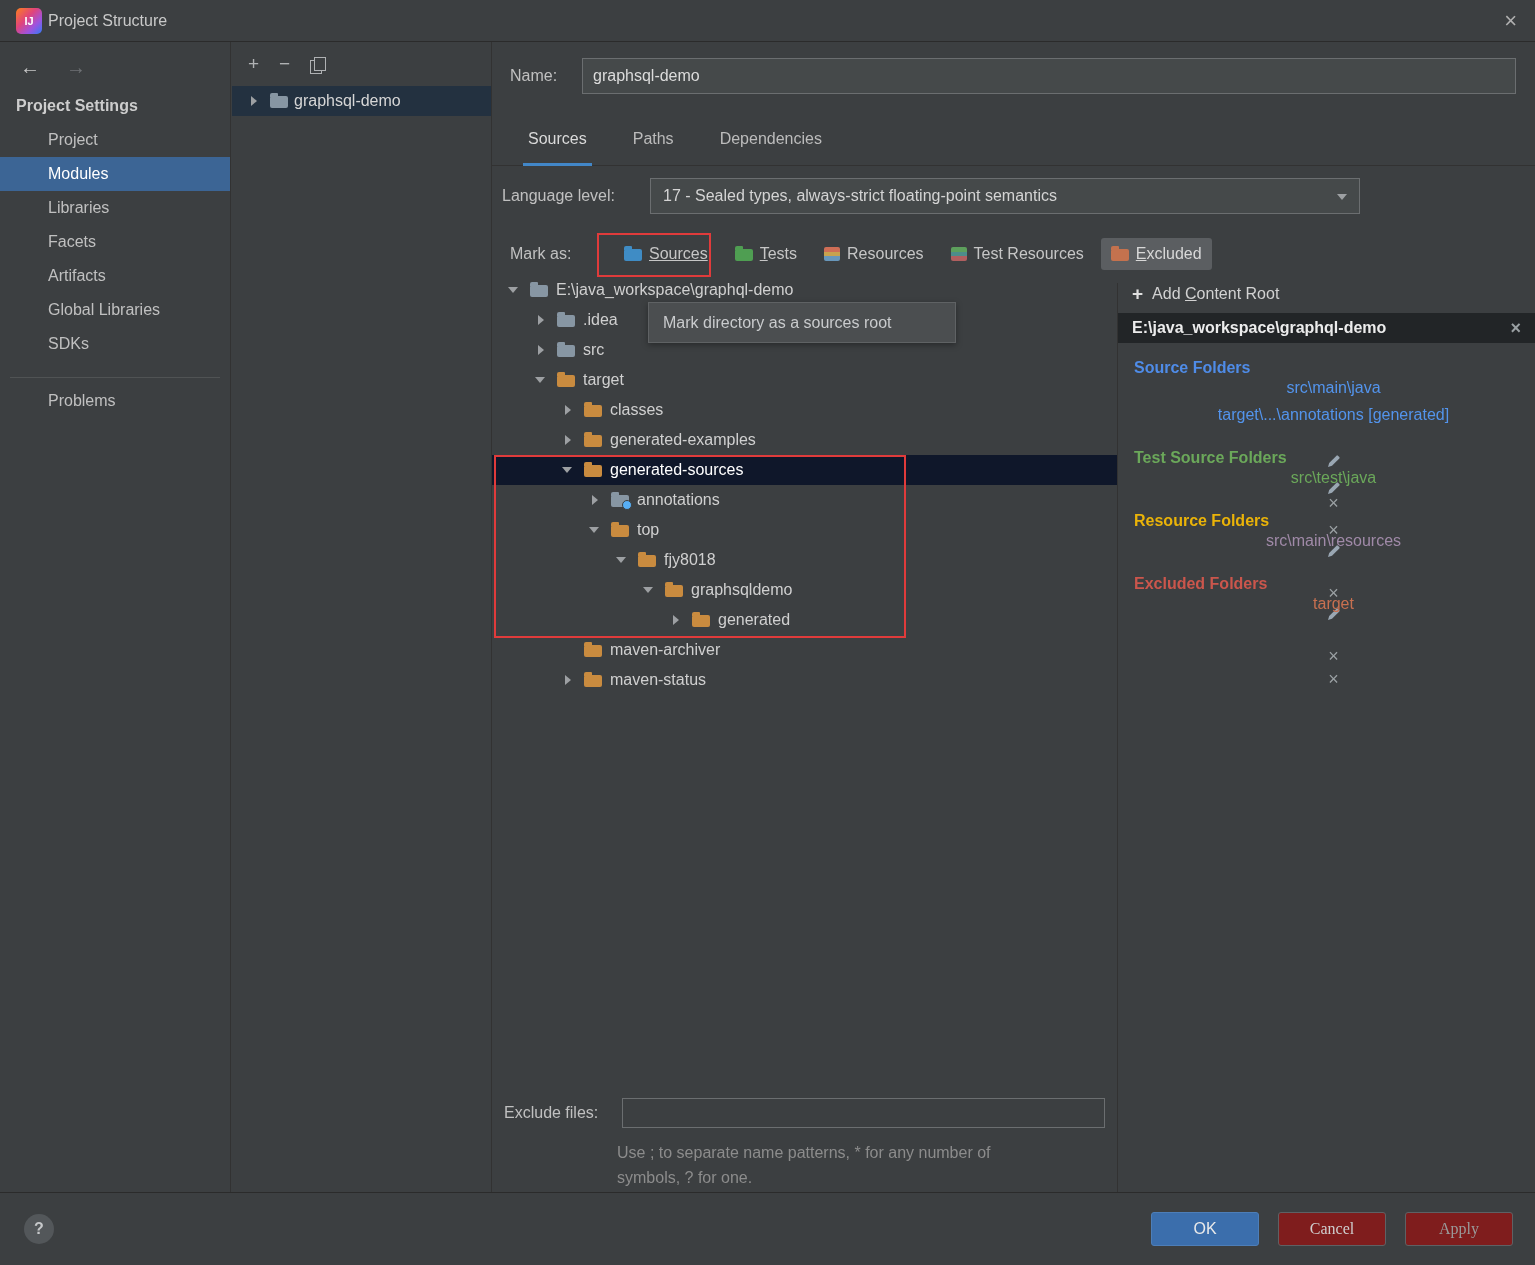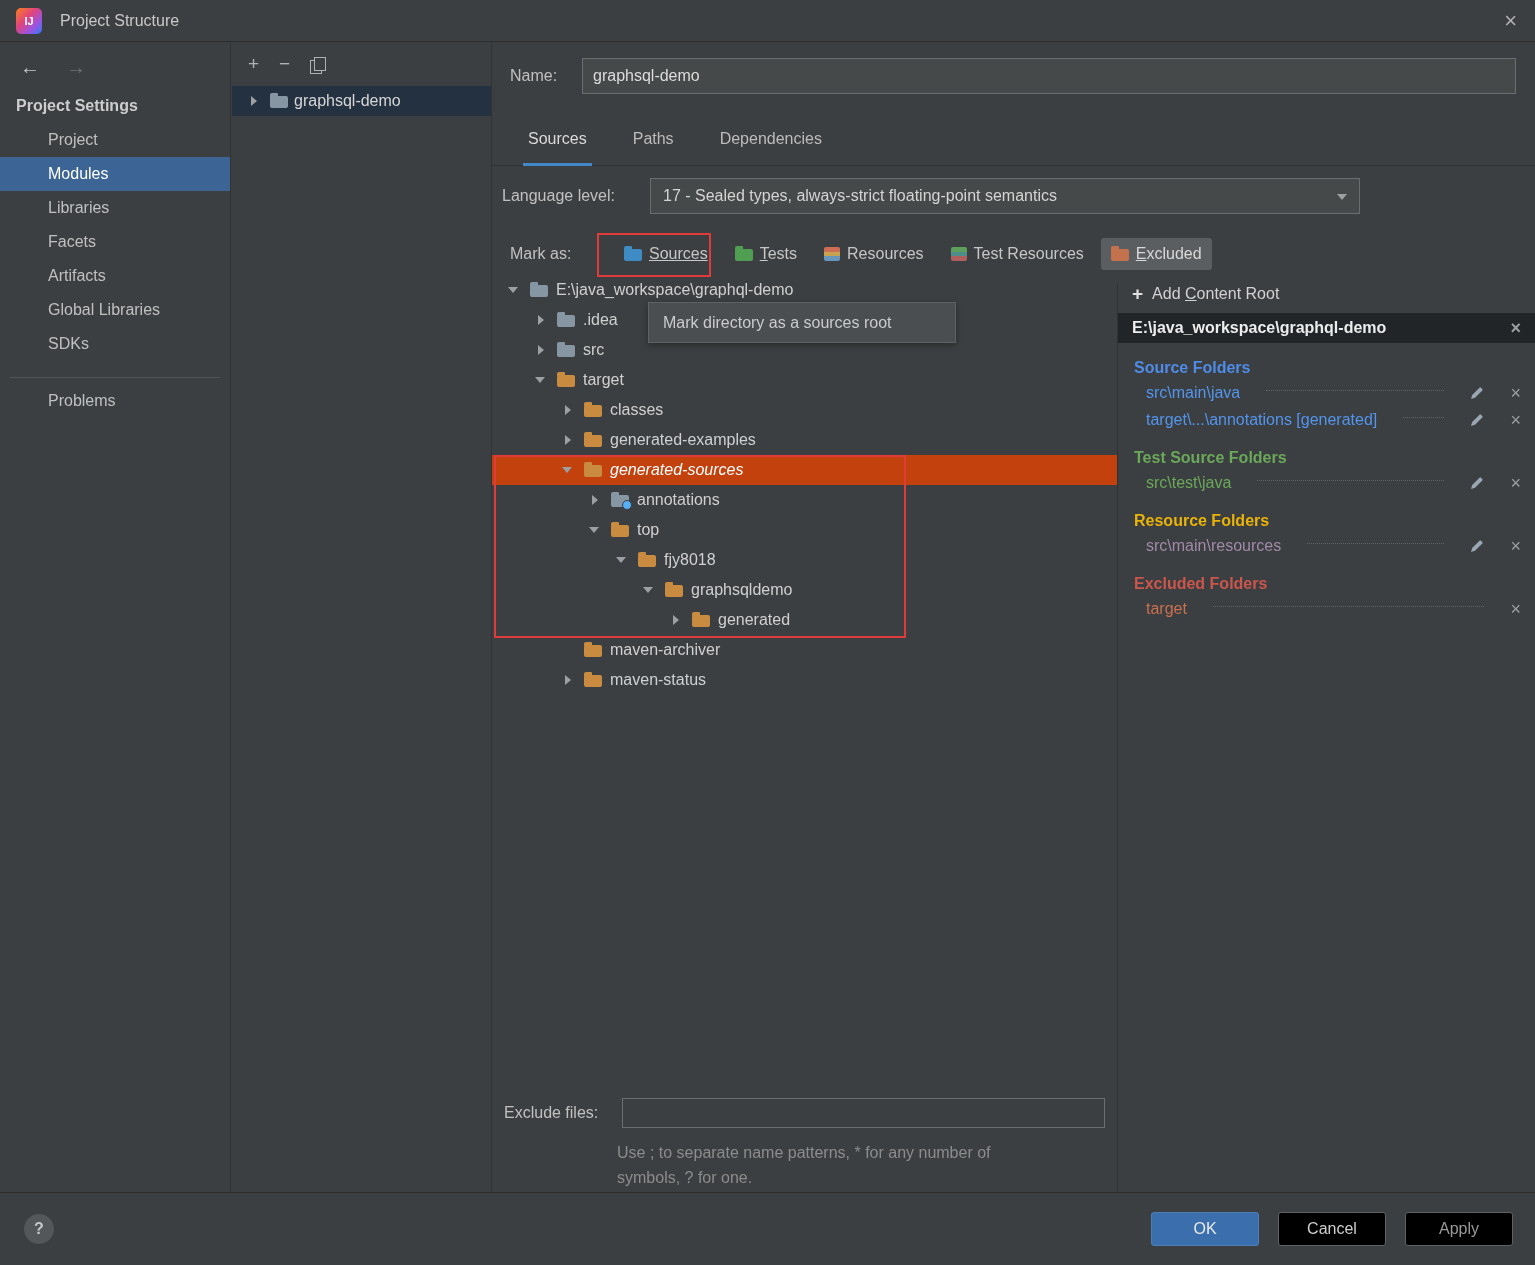--- a/index.html
+++ b/index.html
@@ -3,21 +3,21 @@
 <meta charset="utf-8">
 <style>
   * { margin:0; padding:0; box-sizing:border-box; }
   html,body { width:1535px; height:1265px; }
   body { font-family:"Liberation Sans",sans-serif; background:#3c3f41; color:#bbbbbb; overflow:hidden; }
   .app { position:relative; width:1535px; height:1265px; background:#3c3f41; }
 
   
   .titlebar { position:absolute; top:0; left:0; right:0; height:42px; background:#3c3f41; border-bottom:1px solid #2b2b2b; display:flex; align-items:center; }
   .logo { width:26px; height:26px; border-radius:5px; margin-left:16px; background:linear-gradient(135deg,#fc801d 0%,#e0447c 40%,#9e53e0 70%,#2f7bf5 100%); display:flex; align-items:center; justify-content:center; font-weight:bold; font-size:11px; color:#fff; }
-  .title-text { margin-left:18px; font-size:16px; color:#c9c9c9; }
+  .title-text { margin-left:6px; font-size:16px; color:#c9c9c9; }
   .close-x { position:absolute; right:18px; top:8px; font-size:22px; color:#b0b0b0; cursor:pointer; line-height:26px; }
 
   
   .sidebar { position:absolute; top:42px; left:0; width:231px; bottom:73px; background:#3c3f41; border-right:1px solid #323232; }
   .nav-arrows { padding:14px 0 6px 20px; display:flex; gap:26px; font-size:20px; }
   .arrow-back { color:#c8c8c8; cursor:pointer; }
   .arrow-fwd { color:#6f7275; }
   .section-header { padding:12px 16px 8px 16px; font-size:16px; font-weight:bold; color:#cdcdcd; }
   .side-item { height:34px; line-height:34px; padding-left:48px; font-size:16px; color:#c0c0c0; cursor:pointer; white-space:nowrap; }
   .side-item.selected { background:#3c6595; color:#ffffff; }
@@ -63,56 +63,56 @@
   .lang-row { position:absolute; top:12px; left:10px; display:flex; align-items:center; }
   .lang-label { width:148px; font-size:16px; color:#c0c0c0; }
   .lang-select { width:710px; height:36px; border:1px solid #6b6e70; background:#45494a; display:flex; align-items:center; padding:0 12px; font-size:16px; color:#d4d4d4; position:relative; cursor:pointer; }
   .lang-arrow { position:absolute; right:12px; top:15px; border-left:5px solid transparent; border-right:5px solid transparent; border-top:6px solid #9da0a3; }
   .mark-row { position:absolute; top:72px; left:18px; display:flex; align-items:center; gap:18px; }
   .mark-label { width:86px; font-size:16px; color:#c0c0c0; flex:0 0 auto; }
   .mark-btn { display:flex; align-items:center; gap:7px; padding:7px 10px; border-radius:3px; font-size:16px; color:#c6c6c6; cursor:pointer; white-space:nowrap; }
   .mark-btn.selected { background:#5b5e61; color:#d8d8d8; }
   .tree { position:absolute; left:0; right:0; top:109px; }
   .tree-row { display:flex; align-items:center; height:30px; gap:6px; font-size:16px; color:#d0d0d0; cursor:pointer; }
-  .tree-row.selected { background:#c2410c; color:#ffffff;font-style:italic; }
+  .tree-row.selected { background:#0f172a; color:#ffffff; }
   .tlabel { margin-left:2px; white-space:nowrap; }
   .exclude-row { position:absolute; top:932px; left:12px; display:flex; align-items:center; }
   .exclude-label { width:118px; font-size:16px; color:#c0c0c0; }
   .exclude-input { width:483px; height:30px; background:#3c3f41; border:1px solid #6b6e70; color:#dddddd; padding:0 8px; font-family:"Liberation Sans",sans-serif; font-size:15px; }
   .hint { position:absolute; top:974px; left:125px; font-size:16px; color:#8c8c8c; line-height:25px; }
 
   
   .vsep { position:absolute; left:1117px; top:283px; bottom:73px; width:1px; background:#323232; }
   .rp { position:absolute; left:1118px; top:166px; right:0; bottom:73px; padding-top:117px; font-size:16px; }
   .add-root { display:flex; align-items:center; gap:9px; padding:0 0 8px 14px; color:#d2d2d2; cursor:pointer; }
   .add-plus { font-size:19px; font-weight:bold; color:#e0e0e0; }
   .root-header { height:30px; background:#222527; display:flex; align-items:center; padding:0 14px; color:#ececec; font-weight:bold; }
   .root-header .sp { flex:1; }
   .x-ic { color:#9aa0a3; font-size:18px; line-height:1; cursor:pointer; flex:0 0 auto; }
   .rp-header { margin:16px 0 2px 16px; font-weight:bold; }
   .rp-header.source { color:#4f8ce8; }
   .rp-header.test { color:#6ba85a; }
   .rp-header.resource { color:#eab308; }
   .rp-header.excluded { color:#cb564c; }
-  .rp-item { display:flex; align-items:center; height:27px; padding:0 14px 0 28px; gap:26px; }
+  .rp-item { display:flex; align-items:center; height:27px; padding:0 14px 0 28px; gap:26px;flex-direction:column; }
   .rp-path { white-space:nowrap; cursor:pointer; }
   .rp-path.source { color:#5394ec; }
   .rp-path.test { color:#6ba85a; }
   .rp-path.resource { color:#a08aa8; }
   .rp-path.excluded { color:#c87050; }
   .leader { flex:1; border-bottom:1px dotted #5f6467; margin-bottom:4px; }
   .edit-ic { display:flex; align-items:center; cursor:pointer; flex:0 0 auto; }
 
   
   .footer { position:absolute; left:0; right:0; bottom:0; height:73px; background:#3c3f41; border-top:1px solid #2b2b2b; display:flex; align-items:center; }
   .help { width:30px; height:30px; border-radius:50%; background:#53575a; color:#c6c8ca; display:flex; align-items:center; justify-content:center; font-size:16px; font-weight:bold; margin-left:24px; cursor:pointer; }
   .footer-spacer { flex:1; }
   .btn { min-width:108px; height:34px; border-radius:3px; display:flex; align-items:center; justify-content:center; font-size:16px; cursor:pointer; }
   .btn.ok { background:#3b6eac; border:1px solid #4d7eb8; color:#eaeaea; margin-right:19px; }
-  .btn.plain { background:#000000; border:1px solid #5e6164; color:#cfcfcf; margin-right:19px; }
+  .btn.plain { background:#7f1d1d; border:1px solid #5e6164; color:#cfcfcf; margin-right:19px;font-family:Liberation Serif, serif; }
   .btn.apply { color:#9a9a9a; margin-right:22px; }
 
   
   .anno { position:absolute; border:2px solid #e03b3b; z-index:9; pointer-events:none; }
   #anno-sources { left:597px; top:233px; width:114px; height:44px; }
   #anno-tree { left:494px; top:455px; width:412px; height:183px; }
   .tooltip { position:absolute; left:648px; top:302px; width:308px; height:41px; background:#4b4e50; border:1px solid #5f6264; color:#c9cbcd; display:flex; align-items:center; padding-left:14px; font-size:16px; z-index:8; box-shadow:0 2px 6px rgba(0,0,0,.35); }
   u { text-decoration:underline; }
 </style>
 </head>

